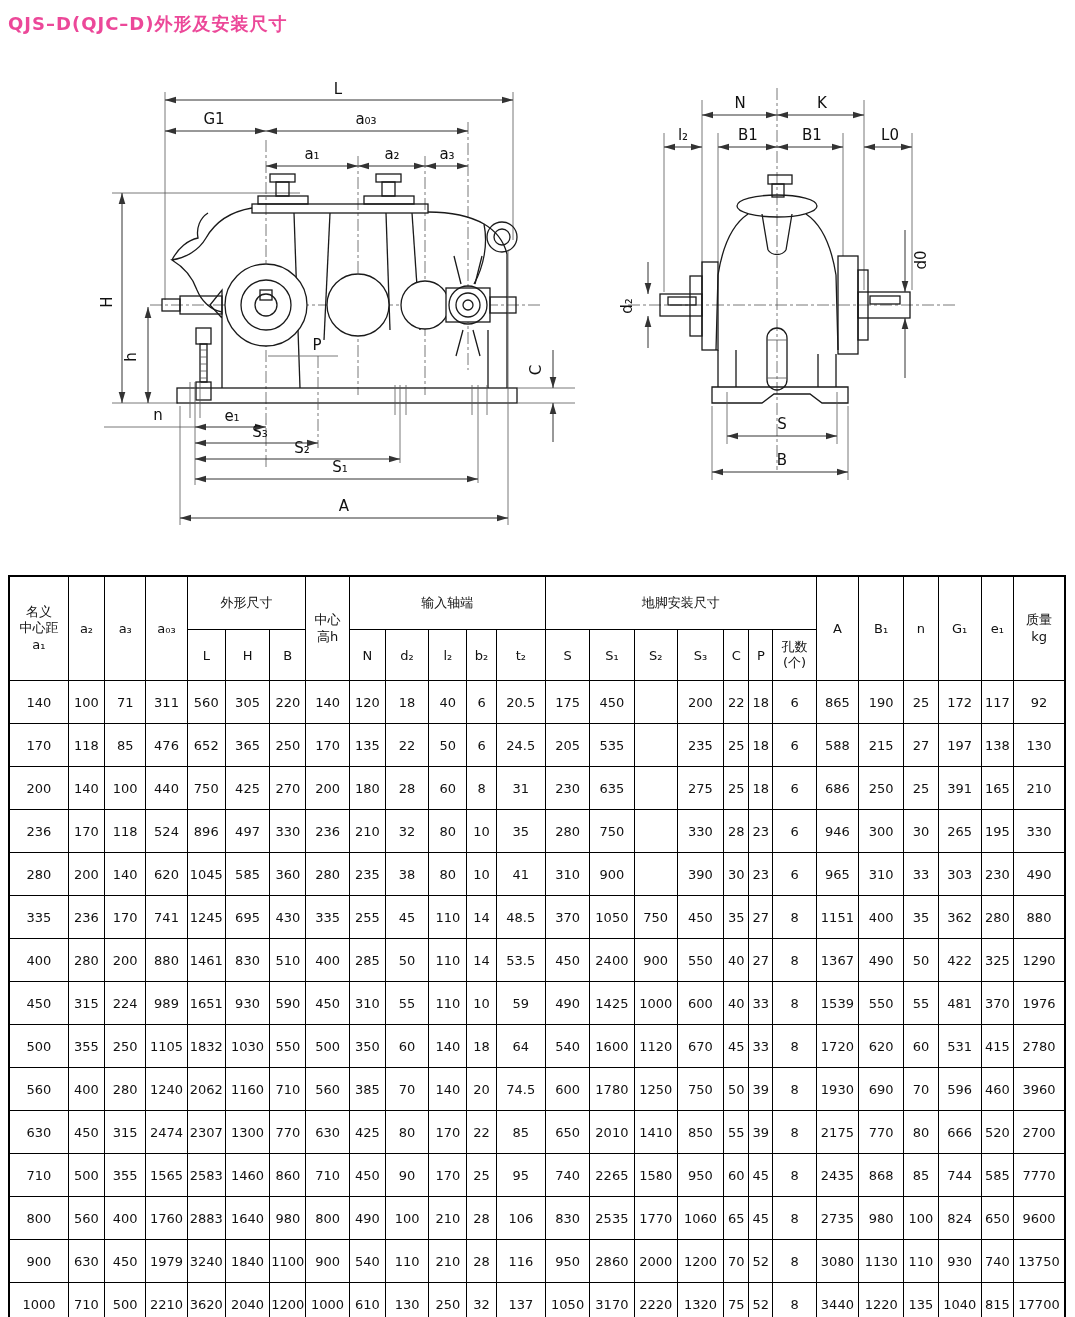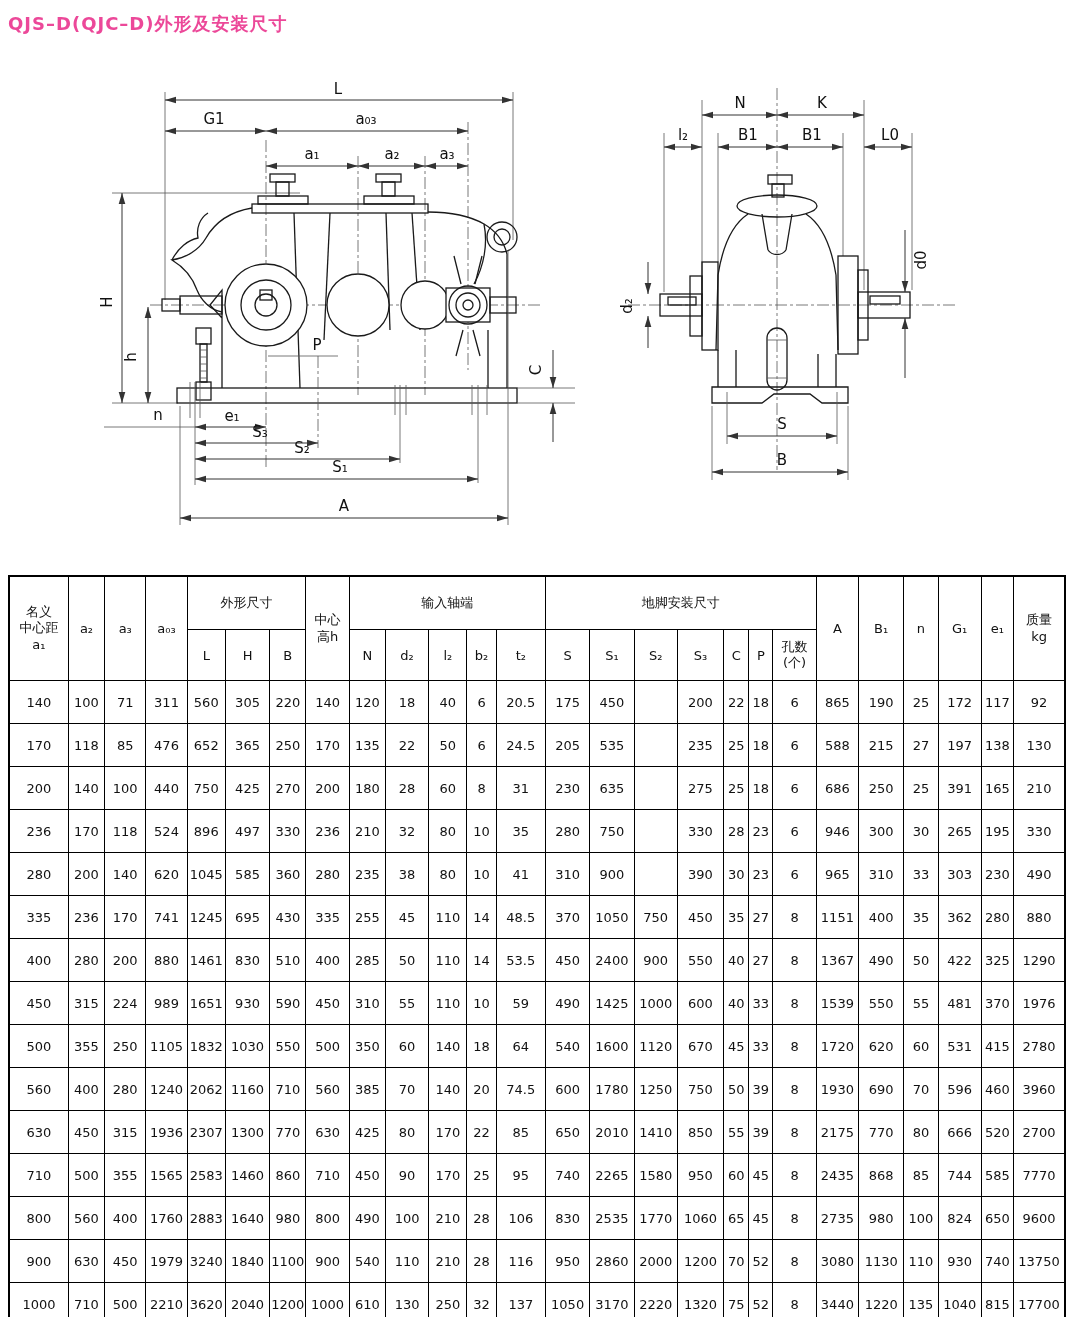--- a/index.html
+++ b/index.html
@@ -560,21 +560,21 @@
           <td>690</td>
           <td>70</td>
           <td>596</td>
           <td>460</td>
           <td>3960</td>
         </tr>
         <tr>
           <td>630</td>
           <td>450</td>
           <td>315</td>
-          <td>1936</td>
+          <td>2474</td>
           <td>2307</td>
           <td>1300</td>
           <td>770</td>
           <td>630</td>
           <td>425</td>
           <td>80</td>
           <td>170</td>
           <td>22</td>
           <td>85</td>
           <td>650</td>

